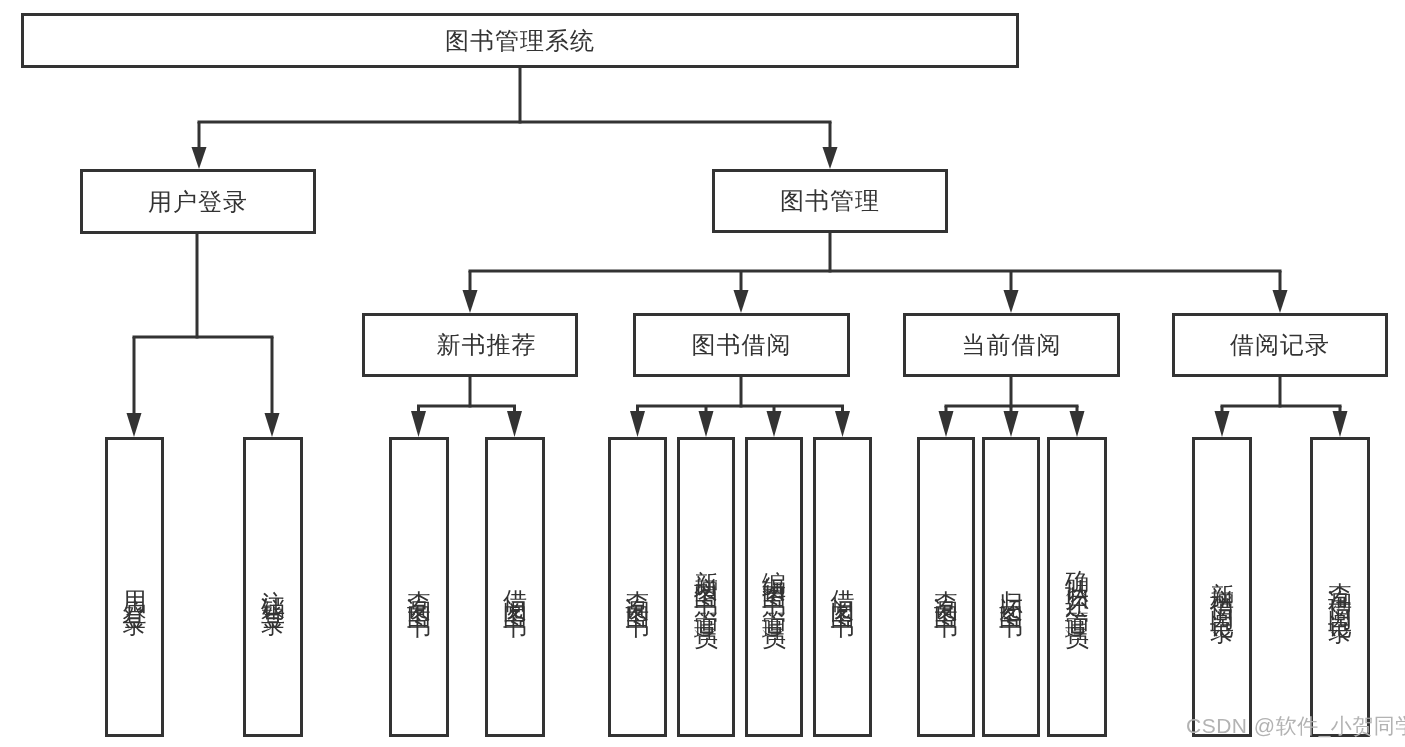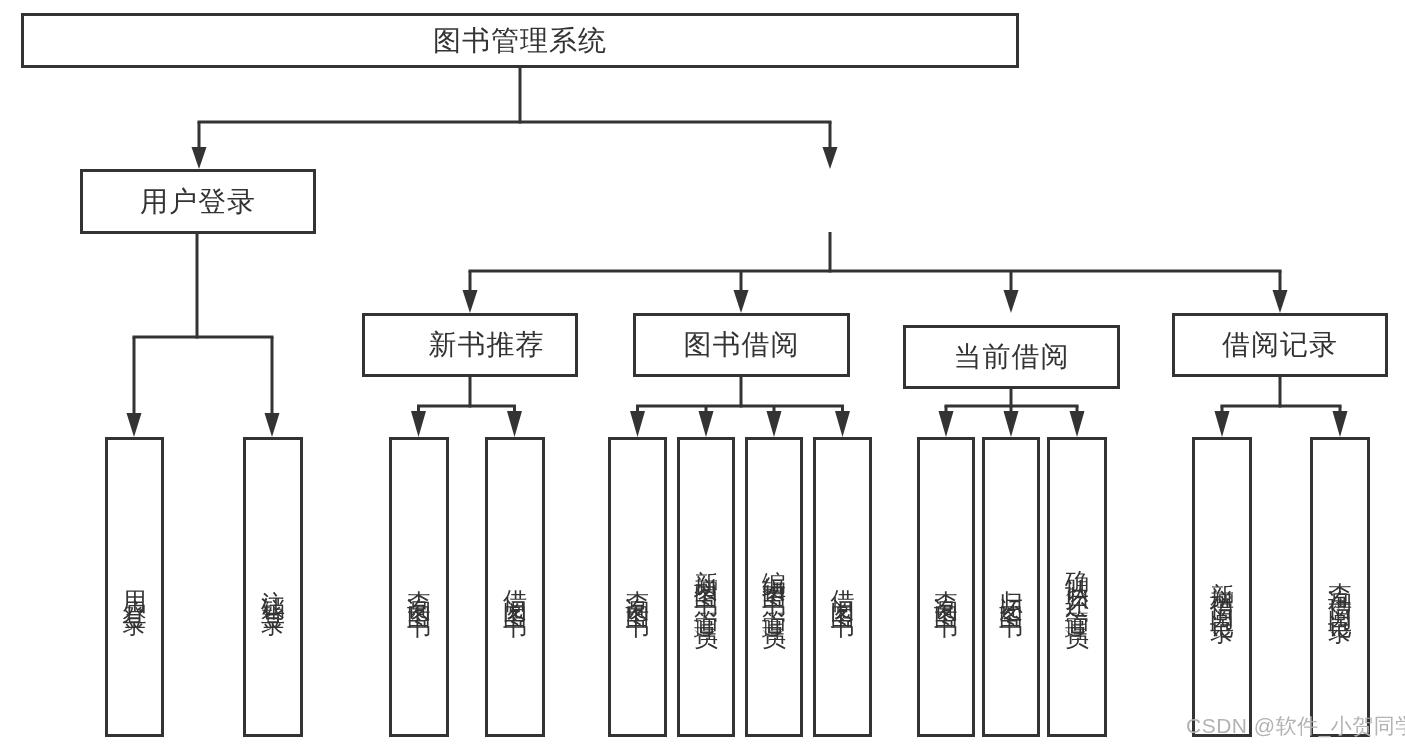--- a/index.html
+++ b/index.html
@@ -20,21 +20,21 @@
   #connectors polygon { fill: #333333; stroke: none; }
   .hnode {
     position: absolute;
     box-sizing: border-box;
     border: 3px solid #333333;
     background: #ffffff;
     display: flex;
     align-items: center;
     justify-content: center;
     color: #333333;
-    font-size: 28px;
+    font-size: 24px;
     letter-spacing: 1px;
     z-index: 2;
   }
   .vnode {
     position: absolute;
     box-sizing: border-box;
     border: 3px solid #333333;
     background: #ffffff;
     top: 437px;
     height: 300px;
@@ -142,28 +142,31 @@
     </g>
   </svg>
 
   <div class="hnode" style="left:21px; top:13px; width:998px; height:55px;">
     <span>图书管理系统</span>
   </div>
 
   <div class="hnode" style="left:80px; top:169px; width:236px; height:65px;">
     <span>用户登录</span>
   </div>
+  <div class="hnode" style="left:712px; top:169px; width:236px; height:64px;">
+    <span>图书管理</span>
+  </div>
 
   <div class="hnode" style="left:362px; top:313px; width:216px; height:64px;padding-left:33px;">
     <span>新书推荐</span>
   </div>
   <div class="hnode" style="left:633px; top:313px; width:217px; height:64px;align-items:center;">
     <span>图书借阅</span>
   </div>
-  <div class="hnode" style="left:903px; top:313px; width:217px; height:64px;margin-top:12px;">
+  <div class="hnode" style="left:903px; top:313px; width:217px; height:64px;">
     <span>当前借阅</span>
   </div>
   <div class="hnode" style="left:1172px; top:313px; width:216px; height:64px;">
     <span>借阅记录</span>
   </div>
 
   <div class="vnode" style="left:105px; width:59px;">
     <span>用户登录</span>
   </div>
   <div class="vnode" style="left:243px; width:60px;">

